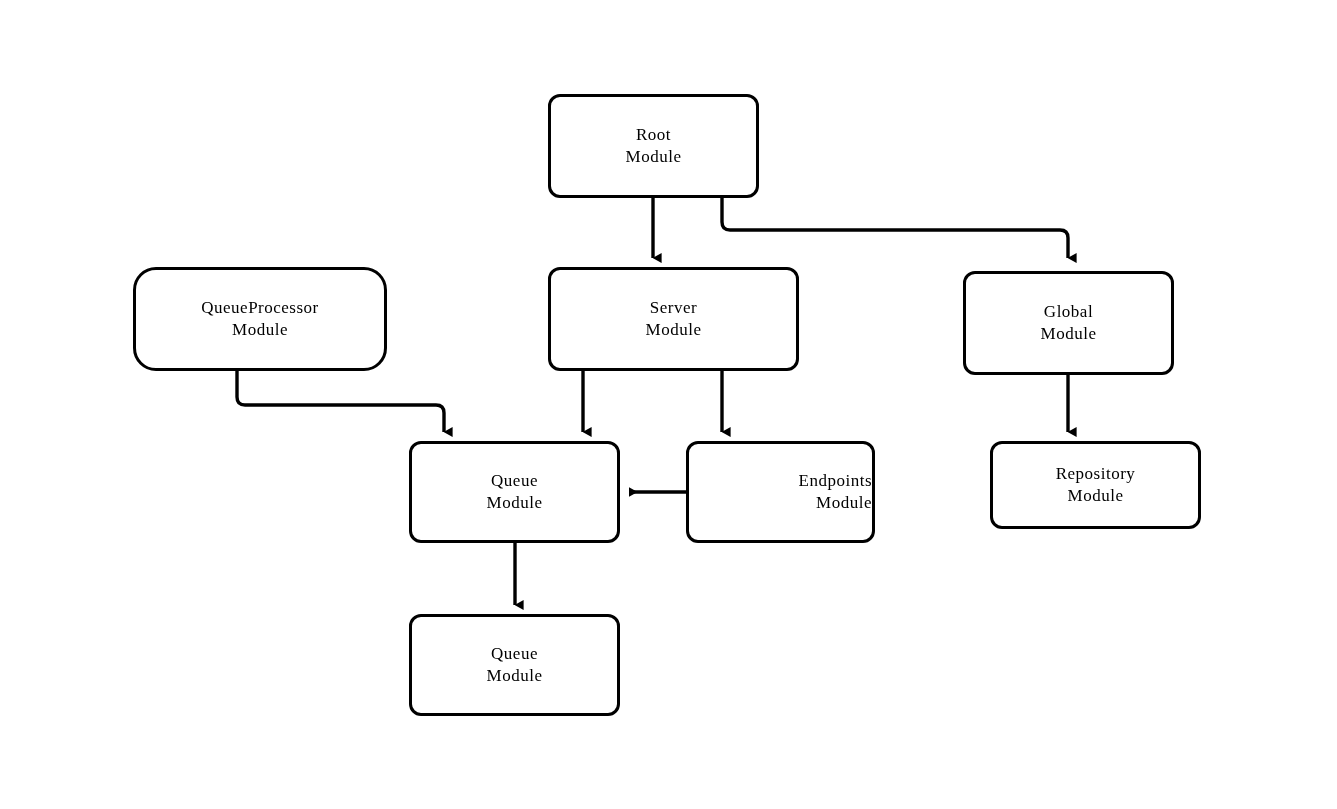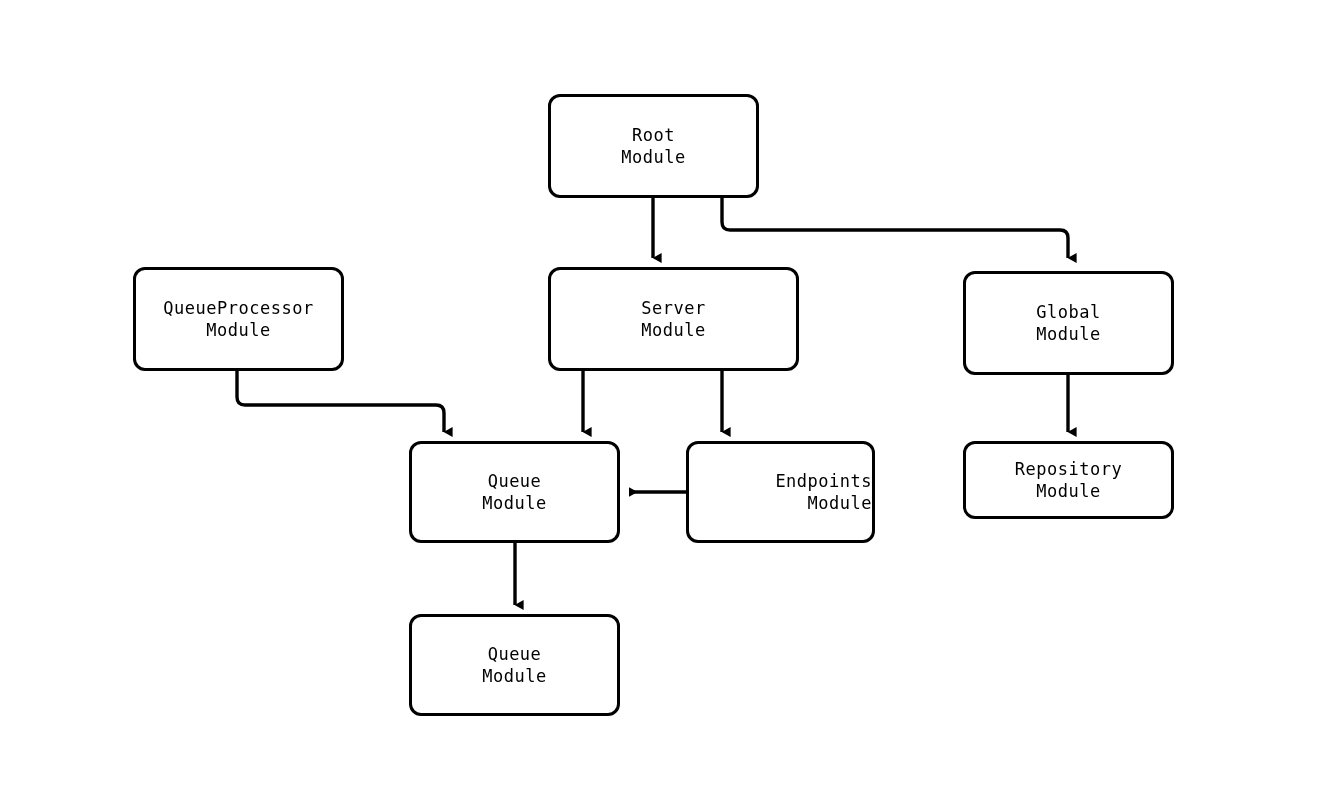--- a/index.html
+++ b/index.html
@@ -39,20 +39,21 @@
     justify-content: center;
     z-index: 2;
   }
   .node-line {
     font-size: 17px;
     line-height: 22px;
     color: #000000;
     letter-spacing: 0.5px;
     white-space: nowrap;
     text-align: center;
+    font-family: Liberation Serif, serif;
   }
 </style>
 </head>
 <body>
 
 <div id="diagram-canvas">
 
   <svg id="edge-layer" viewBox="0 0 1337 809" width="1337" height="809" xmlns="http://www.w3.org/2000/svg">
     <defs>
       <marker id="arrow-down" markerWidth="10" markerHeight="9" refX="5" refY="8.6" orient="auto" markerUnits="userSpaceOnUse">
@@ -81,21 +82,21 @@
 
       <path d="M515,543 L515,605" marker-end="url(#arrow-down)"></path>
     </g>
   </svg>
 
   <div class="node" style="left:548px; top:94px; width:211px; height:104px;">
     <div class="node-line">Root</div>
     <div class="node-line">Module</div>
   </div>
 
-  <div class="node" style="left:133px; top:267px; width:211px; height:104px;">
+  <div class="node" style="left:133px; top:267px; width:254px; height:104px;border-radius:23px;">
     <div class="node-line">QueueProcessor</div>
     <div class="node-line">Module</div>
   </div>
 
   <div class="node" style="left:548px; top:267px; width:251px; height:104px;">
     <div class="node-line">Server</div>
     <div class="node-line">Module</div>
   </div>
 
   <div class="node" style="left:963px; top:271px; width:211px; height:104px;">
@@ -106,21 +107,21 @@
   <div class="node" style="left:409px; top:441px; width:211px; height:102px;">
     <div class="node-line">Queue</div>
     <div class="node-line">Module</div>
   </div>
 
   <div class="node" style="left:686px; top:441px; width:189px; height:102px;align-items:flex-end;">
     <div class="node-line">Endpoints</div>
     <div class="node-line">Module</div>
   </div>
 
-  <div class="node" style="left:963px; top:441px; width:211px; height:78px;">
+  <div class="node" style="left:990px; top:441px; width:211px; height:88px;">
     <div class="node-line">Repository</div>
     <div class="node-line">Module</div>
   </div>
 
   <div class="node" style="left:409px; top:614px; width:211px; height:102px;">
     <div class="node-line">Queue</div>
     <div class="node-line">Module</div>
   </div>
 
 </div>

